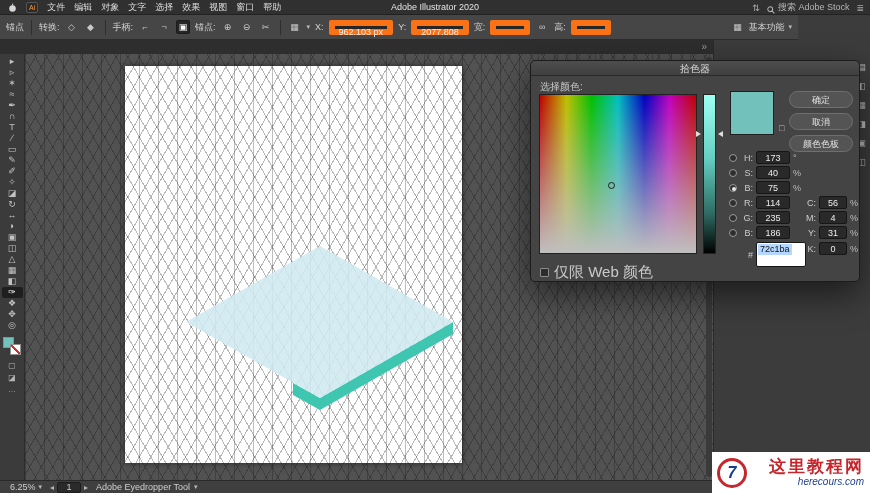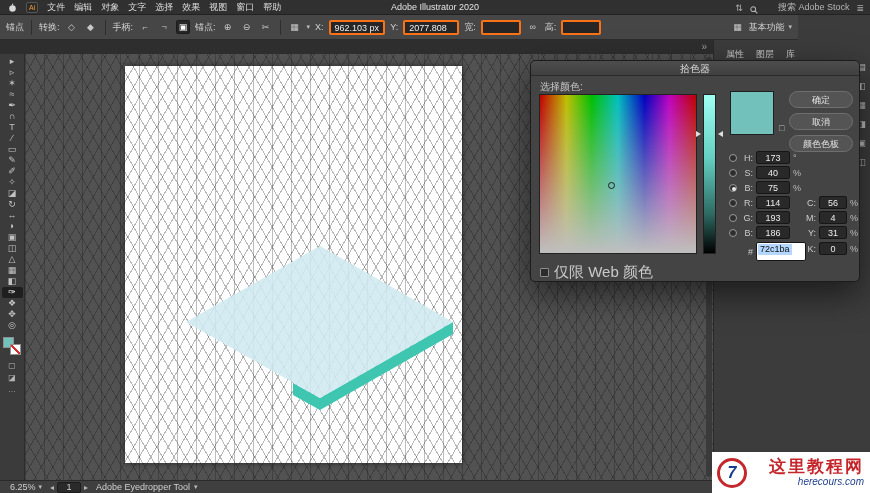--- a/index.html
+++ b/index.html
@@ -17,32 +17,32 @@
   .menubar { position:absolute; left:0; top:0; width:870px; height:15px;
     background:#303030; border-bottom:1px solid #222; display:flex; align-items:center;
     gap:9px; padding:0 8px; font-size:9px; color:#ddd; z-index:5; }
   .apple { width:9px; height:9px; display:inline-block; }
   .app-badge { background:#2b2b2b; color:#ff9a33; border:1px solid #555; font-size:7px;
     padding:0 2px; border-radius:2px; line-height:9px; }
   .mb-menu { cursor:default; white-space:nowrap; }
   .mb-title { position:absolute; left:50%; transform:translateX(-50%); color:#e3e3e3; }
   .mb-right { position:absolute; right:6px; top:0; height:15px; display:flex;
     align-items:center; gap:7px; color:#aaa; }
-  .mb-search { display:flex; align-items:flex-end; gap:20px; color:#b5b5b5; }
+  .mb-search { display:flex; align-items:flex-end; gap:3px; color:#b5b5b5; }
   .mag { width:8px; height:8px; }
 
   
   .controlbar { position:absolute; left:0; top:15px; width:798px; height:25px;
     background:#464646; border-bottom:1px solid #2c2c2c; display:flex; align-items:center;
     gap:5px; padding:0 6px; font-size:9px; color:#d2d2d2; z-index:5; }
   .cb-sep { width:1px; height:15px; background:#2e2e2e; margin:0 2px; }
   .cb-icon { width:14px; height:14px; display:grid; place-items:center; border-radius:2px;
     color:#c9c9c9; font-size:9px; cursor:pointer; }
   .cb-icon.pressed { background:#262626; border:1px solid #1b1b1b; color:#fff; }
-  .cb-field { background:#262626; border:2px solid #f97316; border-radius:2px;
+  .cb-field { background:#262626; border:6px solid #f97316; border-radius:2px;
     height:15px; line-height:13px; padding:0 4px; min-width:56px; color:#efefef; cursor:text; }
   .cb-field.small { min-width:40px; }
   .cb-right { margin-left:auto; display:flex; align-items:center; gap:4px; }
   .chev { font-size:7px; color:#bbb; }
 
   
   .tabbar { position:absolute; left:0; top:40px; width:713px; height:14px;
     background:#2e2e2e; display:flex; align-items:stretch; z-index:4; }
   .doc-tab { background:#3f3f3f; border-right:1px solid #272727; padding:0 10px;
     font-size:9px; color:#c4c4c4; line-height:14px; cursor:pointer; white-space:nowrap; }
@@ -138,21 +138,21 @@
     color:#cccccc; font-size:9px; }
   .radio { width:8px; height:8px; border:1px solid #9a9a9a; border-radius:50%;
     display:inline-block; position:relative; cursor:pointer; background:#2e2e2e; }
   .radio.selected::after { content:""; position:absolute; left:2px; top:2px; width:4px;
     height:4px; border-radius:50%; background:#e8e8e8; }
   .cp-lab { width:13px; text-align:right; }
   .cp-lab2 { width:13px; text-align:right; }
   .cp-field { background:#292929; border:1px solid #161616; width:34px; height:13px;
     line-height:12px; text-align:center; color:#ececec; border-radius:2px; cursor:text; }
   .cp-field.narrow { width:28px; }
-  .cp-hexfield { background:#ffffff; border:1px solid #161616; width:50px; height:19px;
+  .cp-hexfield { background:#ffffff; border:1px solid #161616; width:50px; height:25px;
     line-height:12px; border-radius:2px; padding:0 1px; cursor:text; }
   .hex-sel { background:#b3d7ff; color:#111; display:inline-block; padding:0 2px;
     font-size:9px; line-height:11px; }
   .cp-suf { font-size:9px; color:#bdbdbd; }
   .cp-check { position:absolute; left:9px; top:202px; display:flex; align-items:center;
     gap:5px; color:#c9c9c9; font-size:15px; cursor:pointer; }
   .checkbox { width:9px; height:9px; border:1px solid #8d8d8d; background:#2c2c2c;
     border-radius:1px; display:inline-block; }
 
   
@@ -283,25 +283,20 @@
       <polygon points="295,344 268,329 268,341 295,356" style="fill: rgb(62, 198, 177);"></polygon>
       <polygon points="295,344 428,268 428,280 295,356" style="fill: rgb(62, 198, 177);"></polygon>
       <polygon points="161,268 295,192 428,268 295,344" fill-opacity="0.88" style="fill: rgb(207, 233, 240);"></polygon>
     </svg>
     <div class="v-scroll">
       <div class="v-thumb"></div>
     </div>
   </div>
 
   <div class="dock">
-    <div class="dock-tabs">
-      <span>属性</span>
-      <span>图层</span>
-      <span>库</span>
-    </div>
     <div class="dock-strip">
       <span>▤</span>
       <span>◧</span>
       <span>▦</span>
       <span>◨</span>
       <span>▣</span>
       <span>◫</span>
     </div>
   </div>
 
@@ -354,21 +349,21 @@
       <span class="cp-suf">%</span>
     </div>
     <div class="cp-row" style="top:135px">
       <span class="radio"></span>
       <span class="cp-lab">R:</span>
       <span class="cp-field">114</span>
     </div>
     <div class="cp-row" style="top:150px">
       <span class="radio"></span>
       <span class="cp-lab">G:</span>
-      <span class="cp-field">193</span>
+      <span class="cp-field">235</span>
     </div>
     <div class="cp-row" style="top:165px">
       <span class="radio"></span>
       <span class="cp-lab">B:</span>
       <span class="cp-field">186</span>
     </div>
     <div class="cp-row" style="top:181px">
       <span style="width:8px"></span>
       <span class="cp-lab">#</span>
       <span class="cp-hexfield"><span class="hex-sel">72c1ba</span></span>

